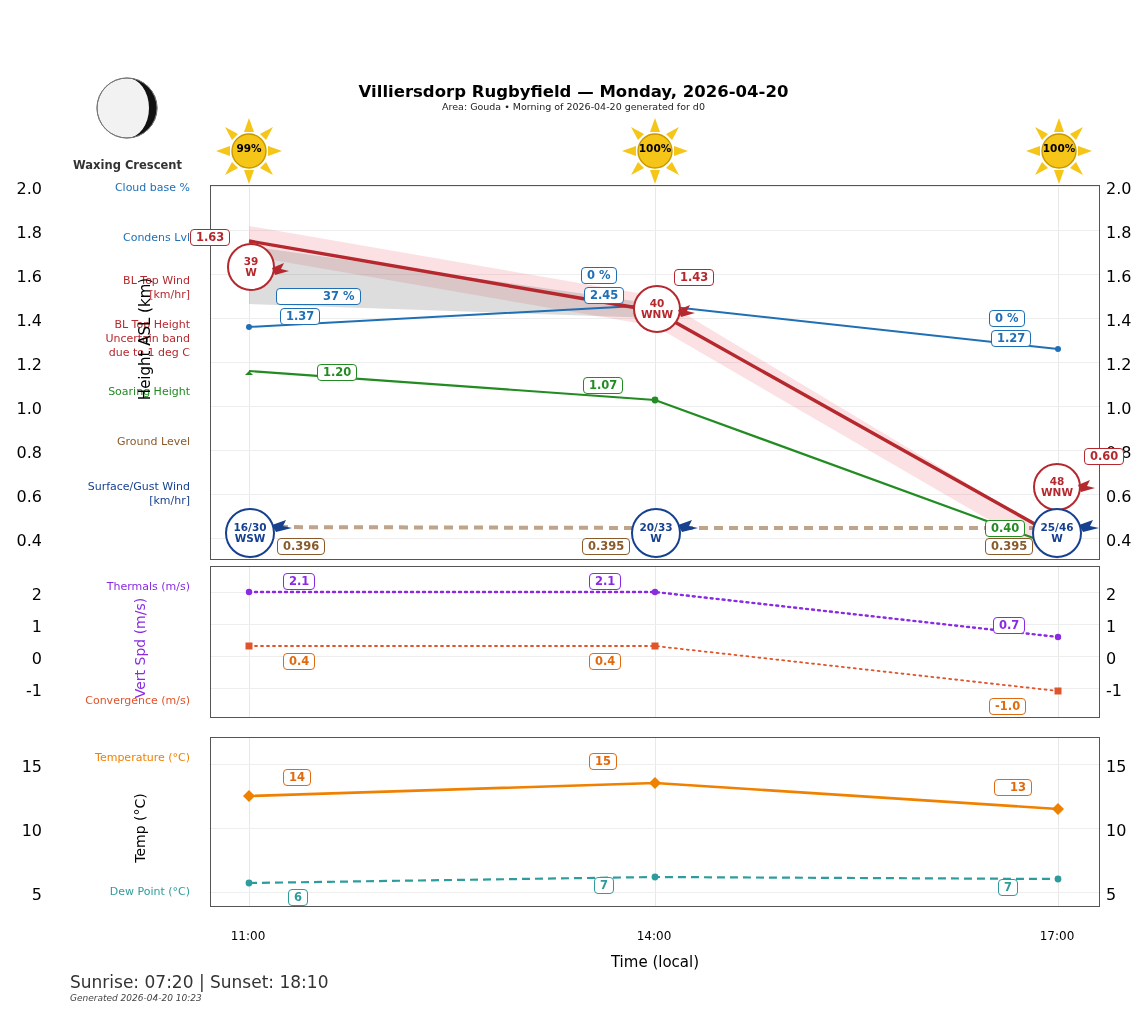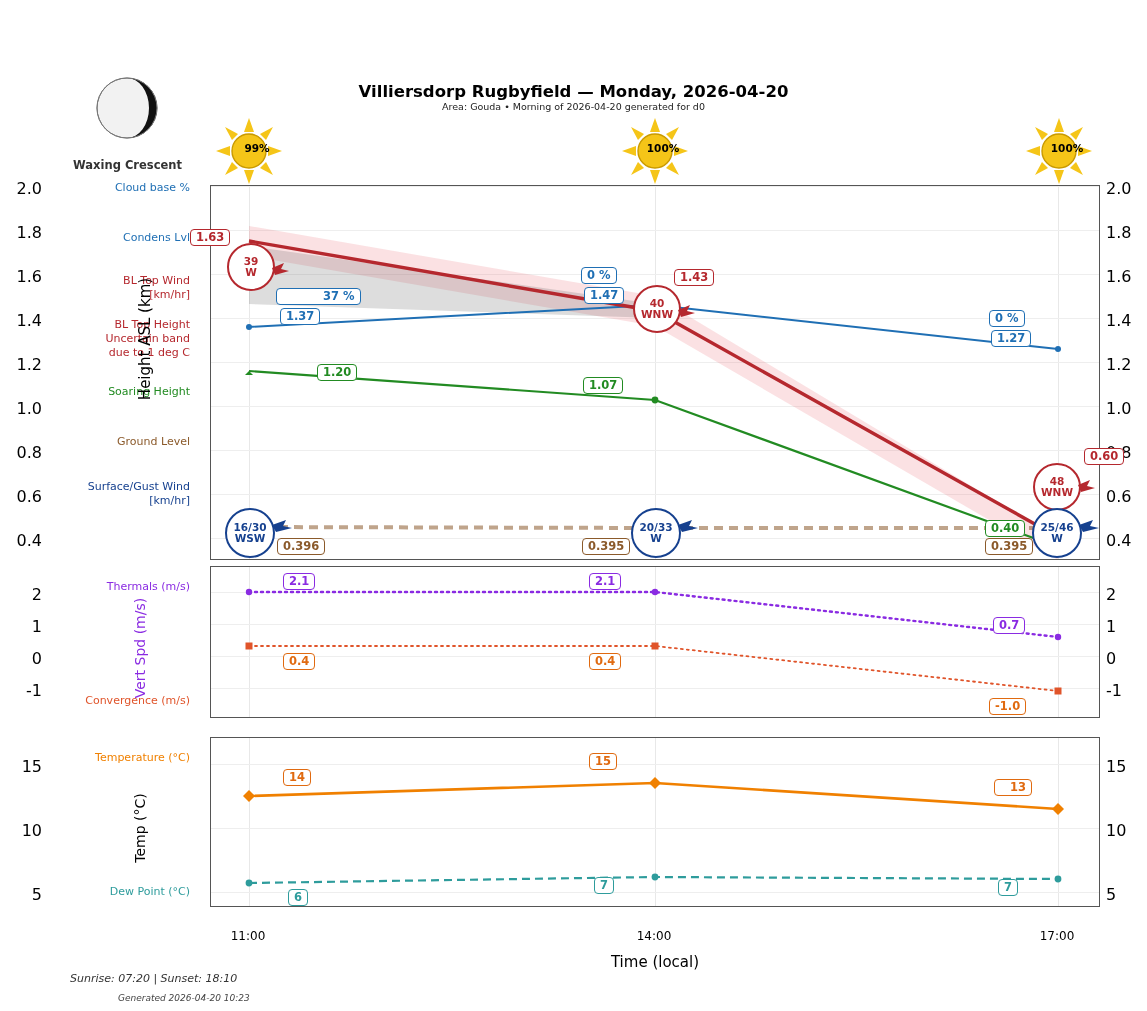--- a/index.html
+++ b/index.html
@@ -86,26 +86,26 @@
   .windcirc{
     position:absolute;border-radius:50%;background:#fff;
     display:flex;flex-direction:column;align-items:center;justify-content:center;
     font-size:10.5px;font-weight:bold;line-height:11px;text-align:center;
   }
   .wc-red{border:2px solid #b5282e;color:#b5282e;}
   .wc-blue{border:2px solid #16418f;color:#16418f;}
   
   .sunwrap{position:absolute;width:66px;height:66px;}
   .sunpct{
-    position:absolute;left:8px;width:66px;top:24px;text-align:center;
+    position:absolute;left:0;width:66px;top:24px;text-align:center;
     font-size:10.5px;font-weight:bold;color:#000;
   }
   
-  #sun-times{left:70px;top:972px;font-size:11px;font-style:italic;color:#333;}
-  #generated{left:70px;top:993px;font-size:9px;font-style:italic;color:#444;margin-left:48px;}
+  #sun-times{left:70px;top:972px;font-size:17px;color:#333;}
+  #generated{left:70px;top:993px;font-size:9px;font-style:italic;color:#444;}
 </style>
 </head>
 <body>
 
 <div class="abs" id="chart-title">Villiersdorp Rugbyfield — Monday, 2026-04-20</div>
 <div class="abs" id="chart-subtitle">Area: Gouda • Morning of 2026-04-20 generated for d0</div>
 
 <div class="abs" id="moon-wrap">
   <svg width="68" height="62" viewBox="0 0 68 62">
     <circle cx="34" cy="31" r="30" fill="#f2f2f2" stroke="#777" stroke-width="1"></circle>
@@ -240,21 +240,21 @@
 <div class="abs ytick right" style="top:487px;">0.6</div>
 <div class="abs ytick right" style="top:531px;">0.4</div>
 
 <div class="badge b-red" style="left:190px;top:229px;">1.63</div>
 <div class="badge b-red" style="left:674px;top:269px;">1.43</div>
 <div class="badge b-red" style="left:1084px;top:448px;">0.60</div>
 
 <div class="badge b-blue" style="left:276px;top:288px;padding-left:46px;">37 %</div>
 <div class="badge b-blue" style="left:280px;top:308px;">1.37</div>
 <div class="badge b-blue" style="left:581px;top:267px;">0 %</div>
-<div class="badge b-blue" style="left:584px;top:287px;">1.47</div>
+<div class="badge b-blue" style="left:584px;top:287px;">2.45</div>
 <div class="badge b-blue" style="left:989px;top:310px;">0 %</div>
 <div class="badge b-blue" style="left:991px;top:330px;">1.27</div>
 
 <div class="badge b-green" style="left:277px;top:364px;margin-left:40px;">1.20</div>
 <div class="badge b-green" style="left:583px;top:377px;">1.07</div>
 <div class="badge b-green" style="left:985px;top:520px;">0.40</div>
 
 <div class="badge b-brown" style="left:277px;top:538px;">0.396</div>
 <div class="badge b-brown" style="left:582px;top:538px;">0.395</div>
 <div class="badge b-brown" style="left:985px;top:538px;">0.395</div>

